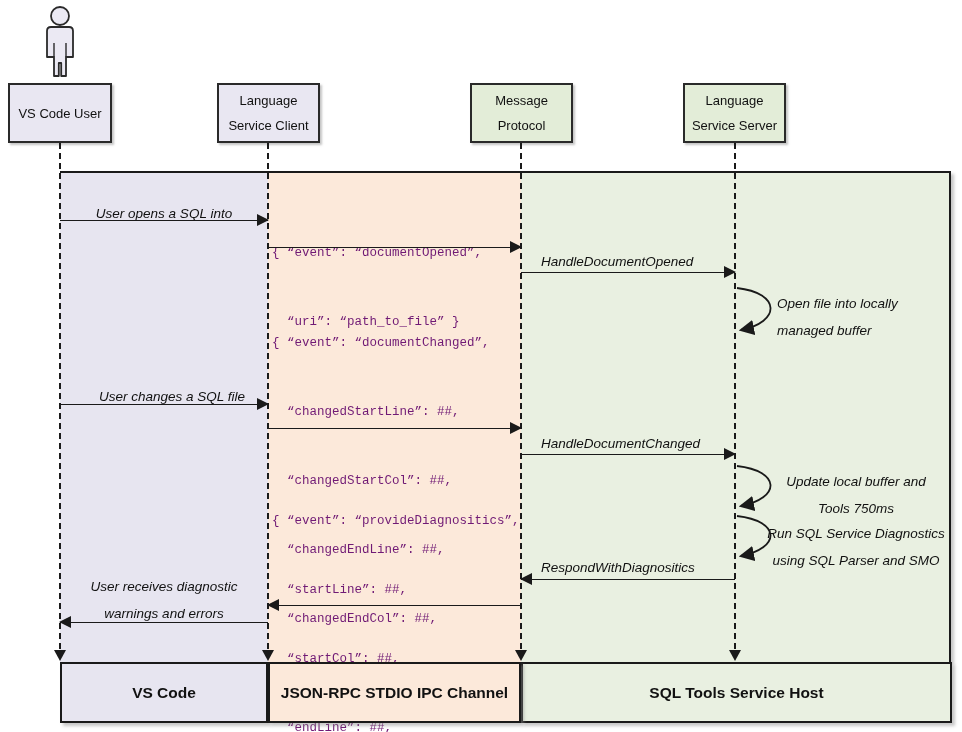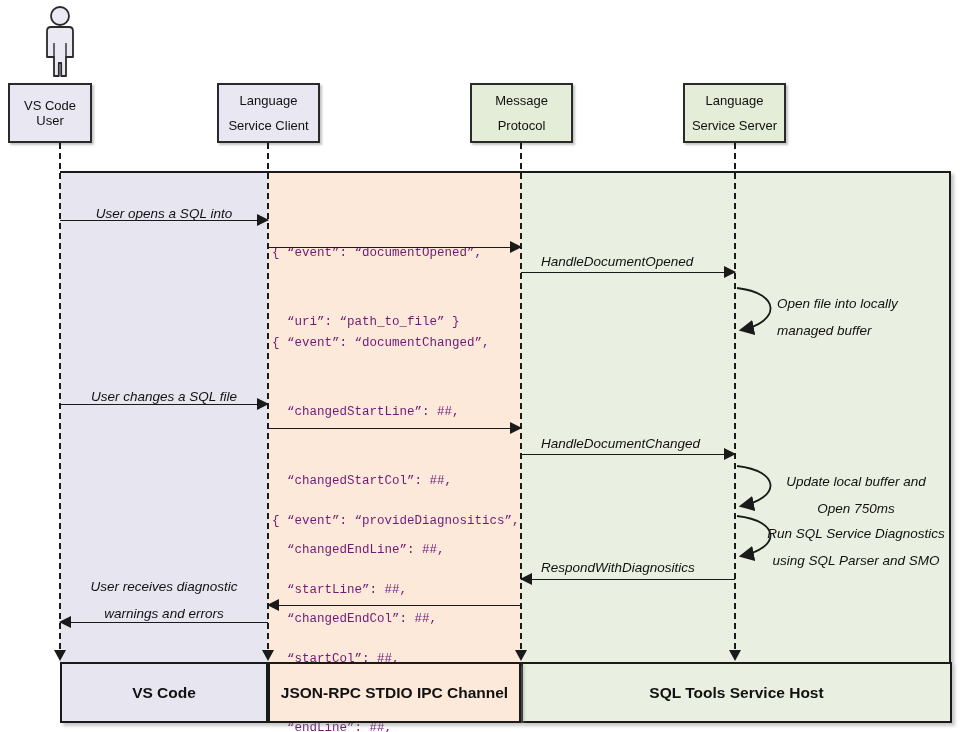--- a/index.html
+++ b/index.html
@@ -84,21 +84,21 @@
     <div class="band green"></div>
   </div>
 
   <svg class="actor-svg" width="64" height="76" viewBox="0 0 64 76">
     <circle cx="32" cy="11" r="9" fill="#ebe9f3" stroke="#2a2a2a" stroke-width="1.8"></circle>
     <path d="M23,22 H41 Q45,22 45,26 V52 H38 V71 H33.2 V58 H30.8 V71 H26 V52 H19 V26 Q19,22 23,22 Z" fill="#ebe9f3" stroke="#2a2a2a" stroke-width="1.8" stroke-linejoin="round"></path>
     <line x1="26" y1="38" x2="26" y2="52" stroke="#2a2a2a" stroke-width="1.4"></line>
     <line x1="38" y1="38" x2="38" y2="52" stroke="#2a2a2a" stroke-width="1.4"></line>
   </svg>
 
-  <div class="hbox lav" style="left:8px; width:84px; justify-content:center;">
+  <div class="hbox lav" style="left:8px; width:104px; justify-content:center;">
     <div class="ln">VS Code User</div>
   </div>
   <div class="hbox lav" style="left:217px; width:103px;">
     <div class="ln">Language</div>
     <div class="ln">Service Client</div>
   </div>
   <div class="hbox grn" style="left:470px; width:103px;">
     <div class="ln">Message</div>
     <div class="ln">Protocol</div>
   </div>
@@ -135,30 +135,30 @@
 
   <div class="payload" style="top:286px;">
     <div>{ “event”: “documentChanged”,</div>
     <div>“changedStartLine”: ##,</div>
     <div>“changedStartCol”: ##,</div>
     <div>“changedEndLine”: ##,</div>
     <div>“changedEndCol”: ##,</div>
     <div>“changedText”: “changed txt” }</div>
   </div>
 
-  <div class="msg-label ctr" style="left:60px; width:208px; top:383px;">User changes a SQL file</div>
+  <div class="msg-label ctr" style="left:68px; width:208px; top:383px;">User changes a SQL file</div>
   <div class="msg right" style="left:60px; width:208px; top:404px;"></div>
   <div class="msg right" style="left:268px; width:253px; top:428px;"></div>
 
   <div class="msg-label" style="left:541px; top:436px;">HandleDocumentChanged</div>
   <div class="msg right" style="left:521px; width:214px; top:454px;"></div>
 
   <div class="note ctr" style="left:762px; width:188px; top:468px;">
     <div>Update local buffer and</div>
-    <div>Open 750ms</div>
+    <div>Tools 750ms</div>
   </div>
   <div class="note ctr" style="left:762px; width:188px; top:520px;">
     <div>Run SQL Service Diagnostics</div>
     <div>using SQL Parser and SMO</div>
   </div>
 
   <div class="payload" style="top:464px;">
     <div>{ “event”: “provideDiagnositics”,</div>
     <div>“startLine”: ##,</div>
     <div>“startCol”: ##,</div>

